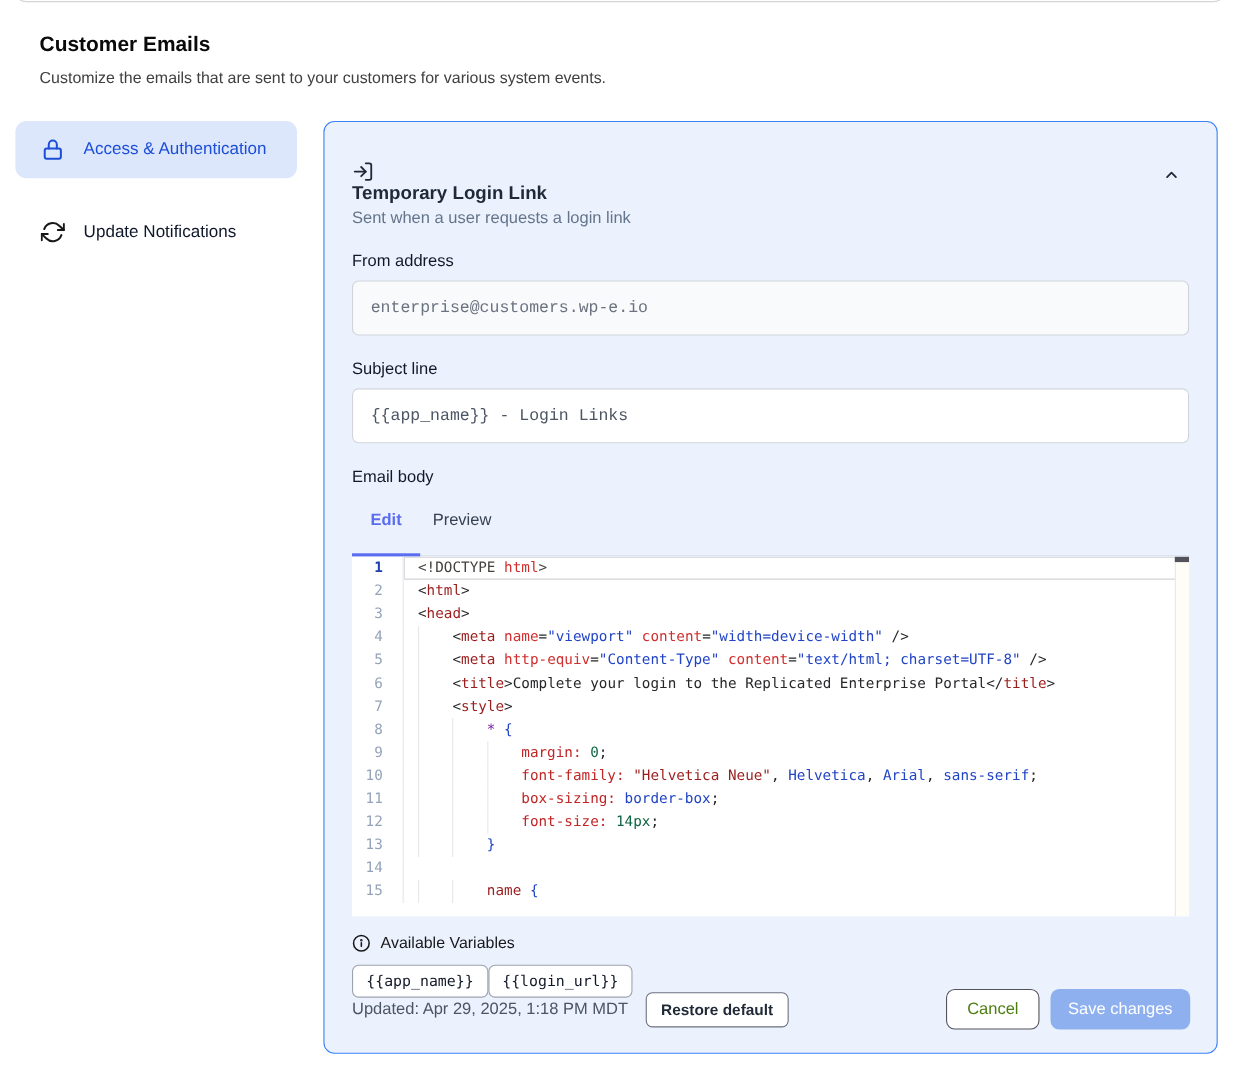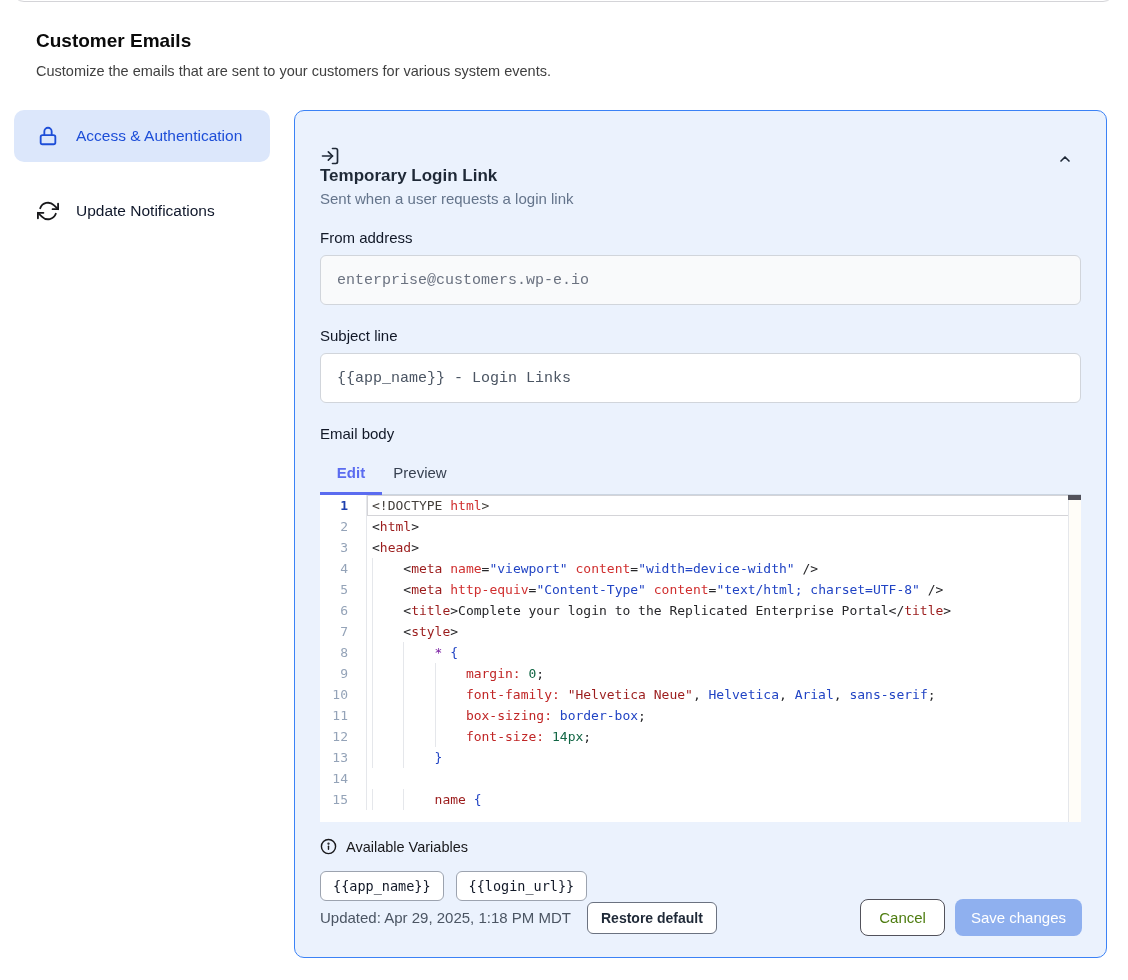--- a/index.html
+++ b/index.html
@@ -45,51 +45,51 @@
   .text-input {
     width:100%; height:50px; border:1px solid #d1d5db; border-radius:6px;
     padding:0 16px; font-size:15px; font-family:Liberation Mono, monospace;
   }
   .text-input.from { background:#f9fafb; color:#6b7280; }
   .text-input.subject { background:#ffffff; color:#4b5563; }
 
   
   .tabs { display:flex; margin-top:13px; border-bottom:1px solid #cbd5e1; }
   .tab {
-    padding:9px 0 11px; text-align:center; font-size:15px; color:#374151;
+    padding:9px 0 22px; text-align:center; font-size:15px; color:#374151;
     border-bottom:3px solid transparent; margin-bottom:-1px; cursor:pointer;
   }
   .tab-edit { width:62px; }
   .tab-preview { width:76px;text-align:center; }
   .tab.active { color:var(--tab_active); font-weight:700; border-bottom-color:var(--tab_active); }
 
   
   .editor {
     position:relative; height:327px; background:#fff; overflow:hidden;
     font-family:"DejaVu Sans Mono", monospace; font-size:13px; line-height:21px;
   }
   .cl { display:flex; height:21px; white-space:pre; }
   .ln {
     flex:none; width:47px; padding-right:18px; text-align:right;
     color:#94a3b8; border-right:1px solid #e5e7eb;
   }
-  .lc { flex:1; padding-left:5px; color:#27272a; }
+  .lc { flex:1; padding-left:13px; color:#27272a; }
   .cl.active .ln { color:#1d3fae; font-weight:700; }
   .cl.active .lc { box-shadow: inset 0 0 0 1px #d4d4d8; }
   .ig { display:inline-block; width:4ch; height:21px; border-left:1px solid #e5e7eb; vertical-align:top; }
   .tk-meta{color:#44403c} .tk-tag{color:#9b1c1c} .tk-attr{color:#d02f2f}
   .tk-str{color:#2144c4} .tk-plain{color:#27272a} .tk-num{color:#116644}
   .tk-kw{color:#2144c4} .tk-qual{color:#7a1fa2} .tk-brace{color:#2144c4}
   .tk-prop{color:#c02626} .tk-cstr{color:#9b1c1c}
   .scroll-track { position:absolute; top:0; right:0; width:13px; height:100%; border-left:1px solid #e5e7eb; background:#fffdf8; }
   .scroll-thumb { position:absolute; top:0; right:0; width:13px; height:5px; background:#52525b; cursor:pointer; }
 
   
   .vars-row { margin-top:16px; display:flex; align-items:center; gap:9px; font-size:14.5px; color:#18181b; }
-  .chips-row { margin-top:16px; display:flex; gap:12px; }
+  .chips-row { margin-top:11px; display:flex; }
   .chip {
     background:#fff; border:1px solid #9ca3af; border-radius:6px;
     padding:6px 12px; font-family:"DejaVu Sans Mono", monospace; font-size:13.5px; color:#111827; cursor:pointer;
   }
 
   
   .panel-footer { position:absolute; left:25px; right:24px; bottom:21px; display:flex; align-items:center; }
   .updated { font-size:15px; color:#4b5563; }
   .btn { cursor:pointer; font-family:"Liberation Sans", sans-serif; }
   .btn-restore {

